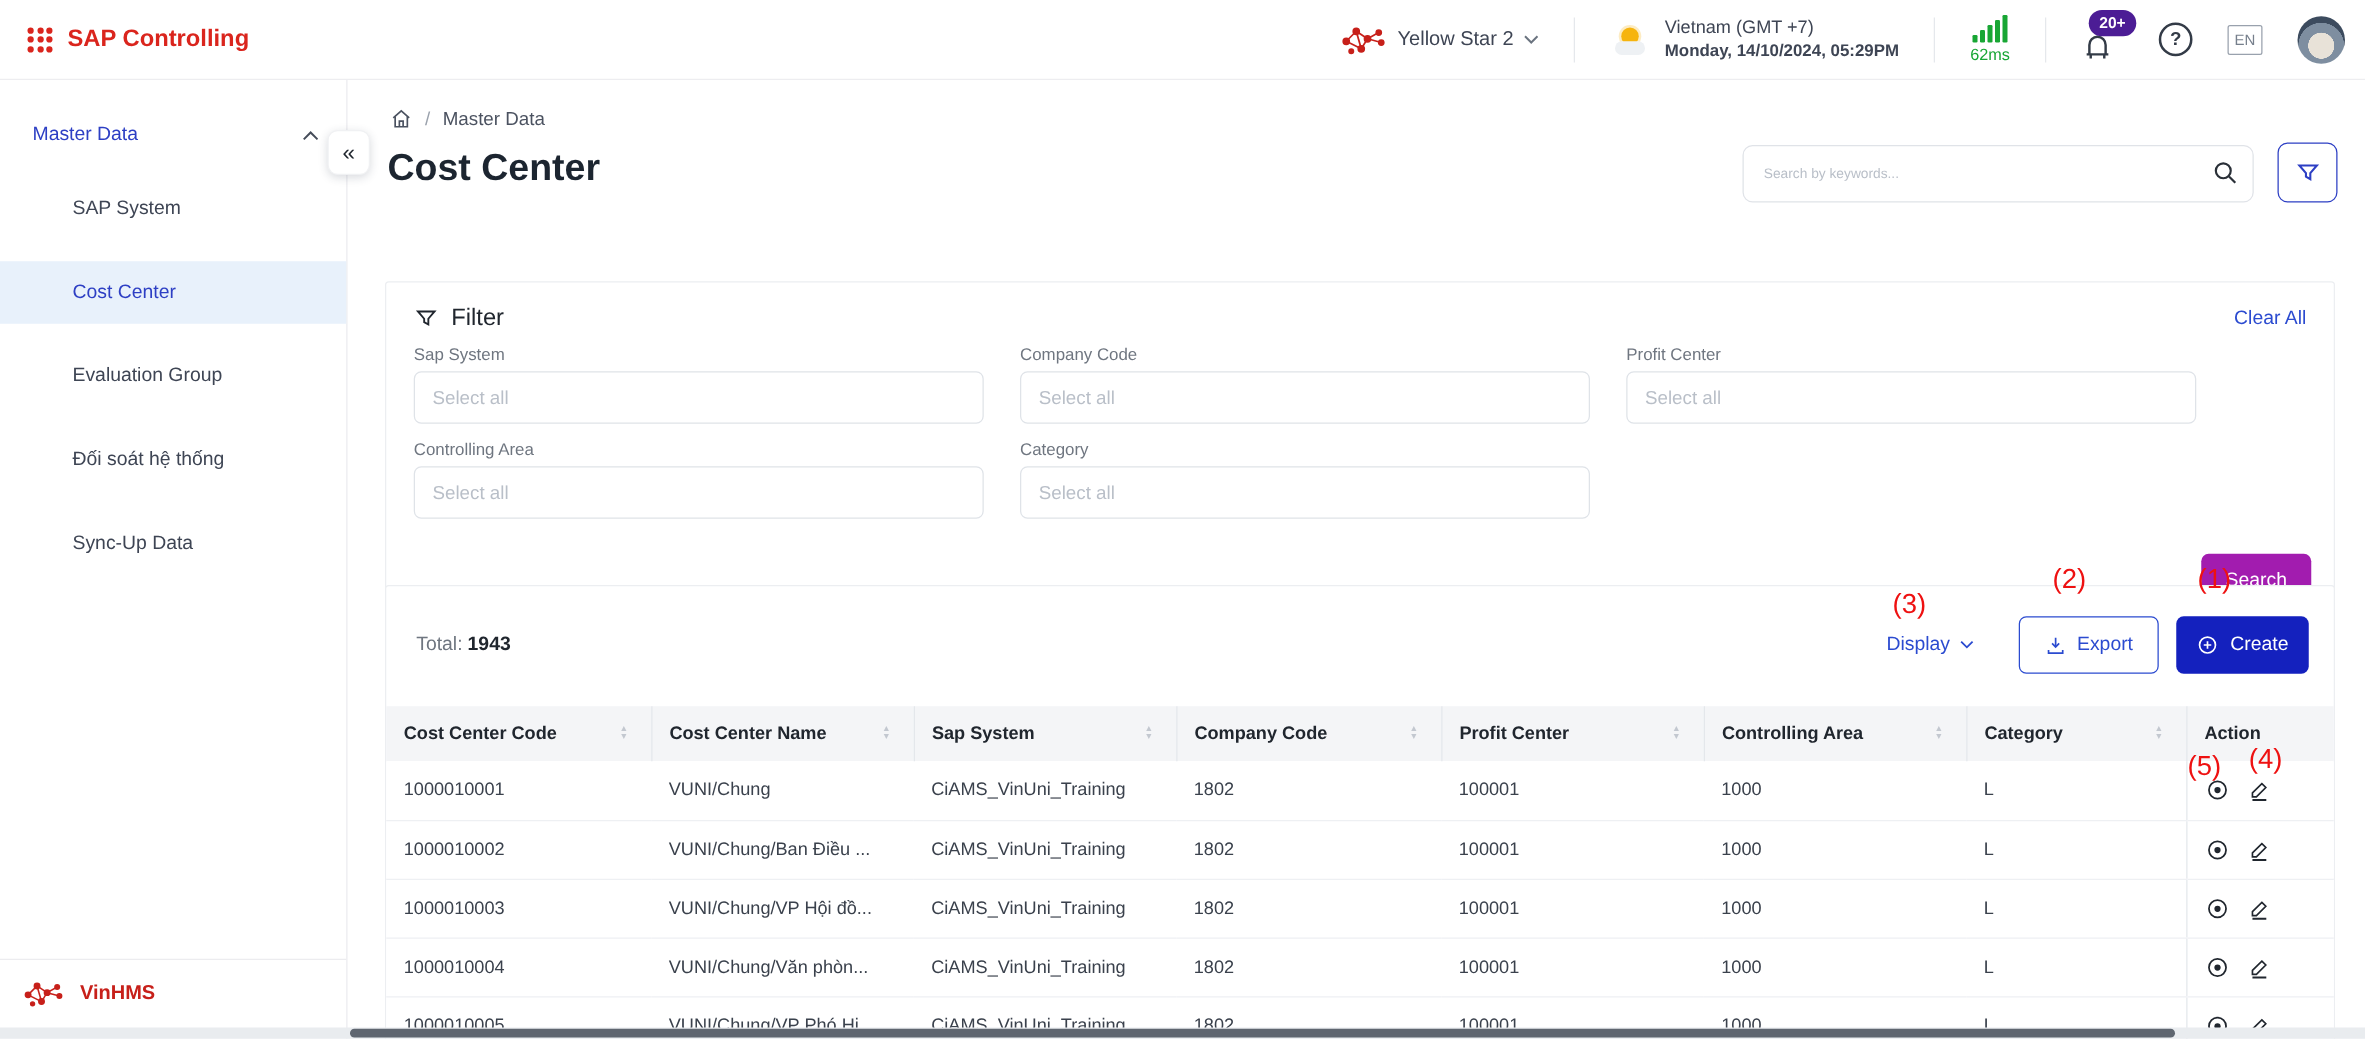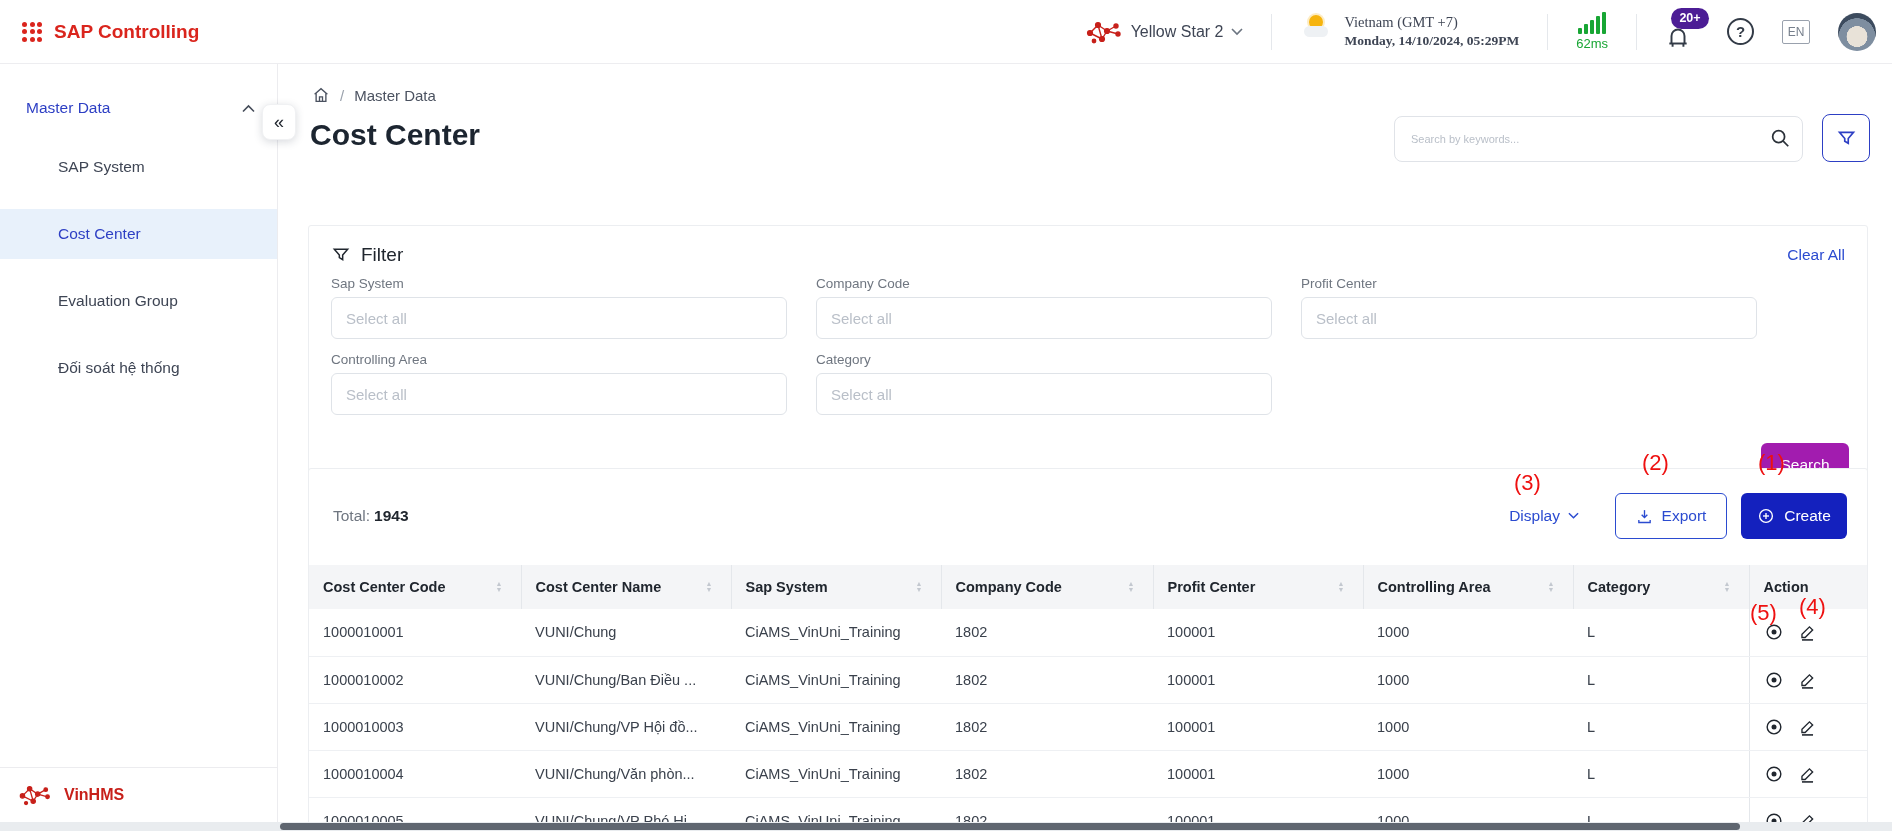--- a/index.html
+++ b/index.html
@@ -11,21 +11,21 @@
             border-bottom:1px solid #ededf0; display:flex; align-items:center; z-index:30; }
   .brand { display:flex; align-items:center; gap:12px; padding-left:22px; }
   .grid-icon { width:20px; height:20px; display:grid; grid-template-columns:repeat(3,5px); gap:2.5px; }
   .grid-icon i { width:5px; height:5px; border-radius:50%; background:#da251d; }
   .brand-title { font-size:19px; font-weight:700; color:#da251d; }
 
   .topbar-right { margin-left:auto; display:flex; align-items:center; gap:28px; padding-right:16px; }
   .org { display:flex; align-items:center; gap:8px; cursor:pointer; }
   .org-name { font-size:16px; color:#3e4554; }
   .hdr-divider { width:1px; height:36px; background:#e5e8ec; }
-  .tz { display:flex; align-items:flex-start; gap:10px;font-family:Liberation Serif, serif; }
+  .tz { display:flex; align-items:flex-end; gap:10px; }
   .tz-text { line-height:1.35; }
   .tz-region { font-size:14.5px; color:#3e4554; }
   .tz-date { font-size:13.5px; font-weight:700; color:#3e4554; }
   .sun-cloud { position:relative; width:34px; height:30px; }
   .sun { position:absolute; left:9px; top:2px; width:14px; height:14px; border-radius:50%;
          background:#f6b40e; box-shadow:0 0 0 2px rgba(246,180,14,.25); }
   .cloud { position:absolute; left:4px; top:13px; width:24px; height:11px; border-radius:8px; background:#eef1f4; }
   .latency { display:flex; flex-direction:column; align-items:center; gap:2px; }
   .bars { display:flex; align-items:flex-end; gap:2px; height:22px; }
   .bars i { width:4px; background:#18a634; border-radius:1px; }
@@ -244,20 +244,21 @@
       <svg width="13" height="9" viewBox="0 0 13 9">
           <path d="M1 7.5L6.5 2 12 7.5" fill="none" stroke="#454c59" stroke-width="1.6"></path>
         </svg>
     </span>
   </div>
   <ul class="side-items">
     <li class="side-item">SAP System</li>
     <li class="side-item active">Cost Center</li>
     <li class="side-item">Evaluation Group</li>
     <li class="side-item">Đối soát hệ thống</li>
+    <li class="side-item">Sync-Up Data</li>
   </ul>
   <div class="side-footer">
     <span>
       <svg width="34" height="24" viewBox="0 0 38 26">
         <g stroke="#c7201a" stroke-width="1.4" fill="#c7201a">
           <line x1="5" y1="14" x2="13" y2="6"></line>
             <line x1="13" y1="6" x2="22" y2="12"></line>
           <line x1="13" y1="6" x2="17" y2="20"></line>
             <line x1="5" y1="14" x2="17" y2="20"></line>
           <line x1="22" y1="12" x2="17" y2="20"></line>

